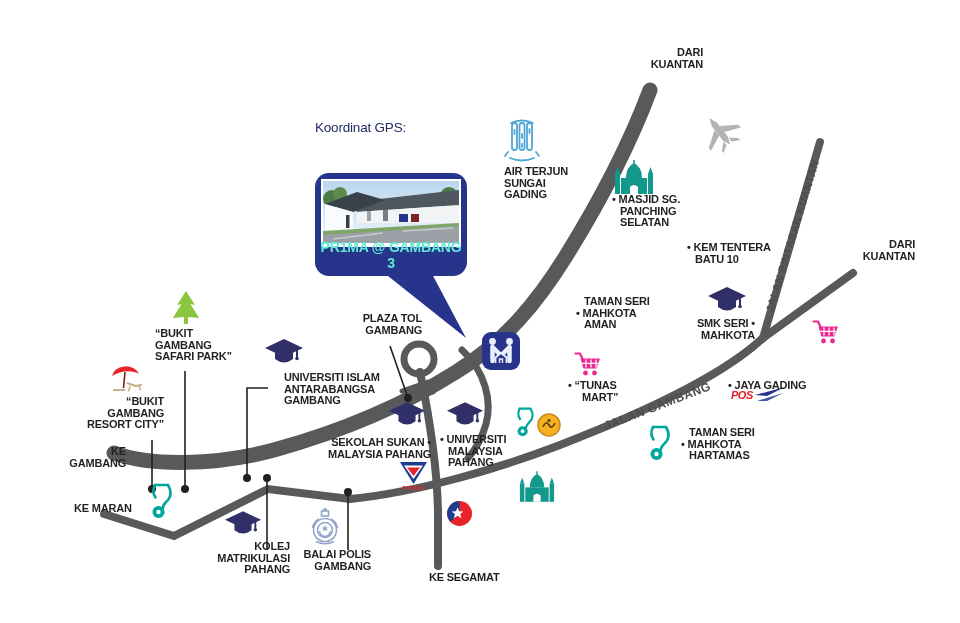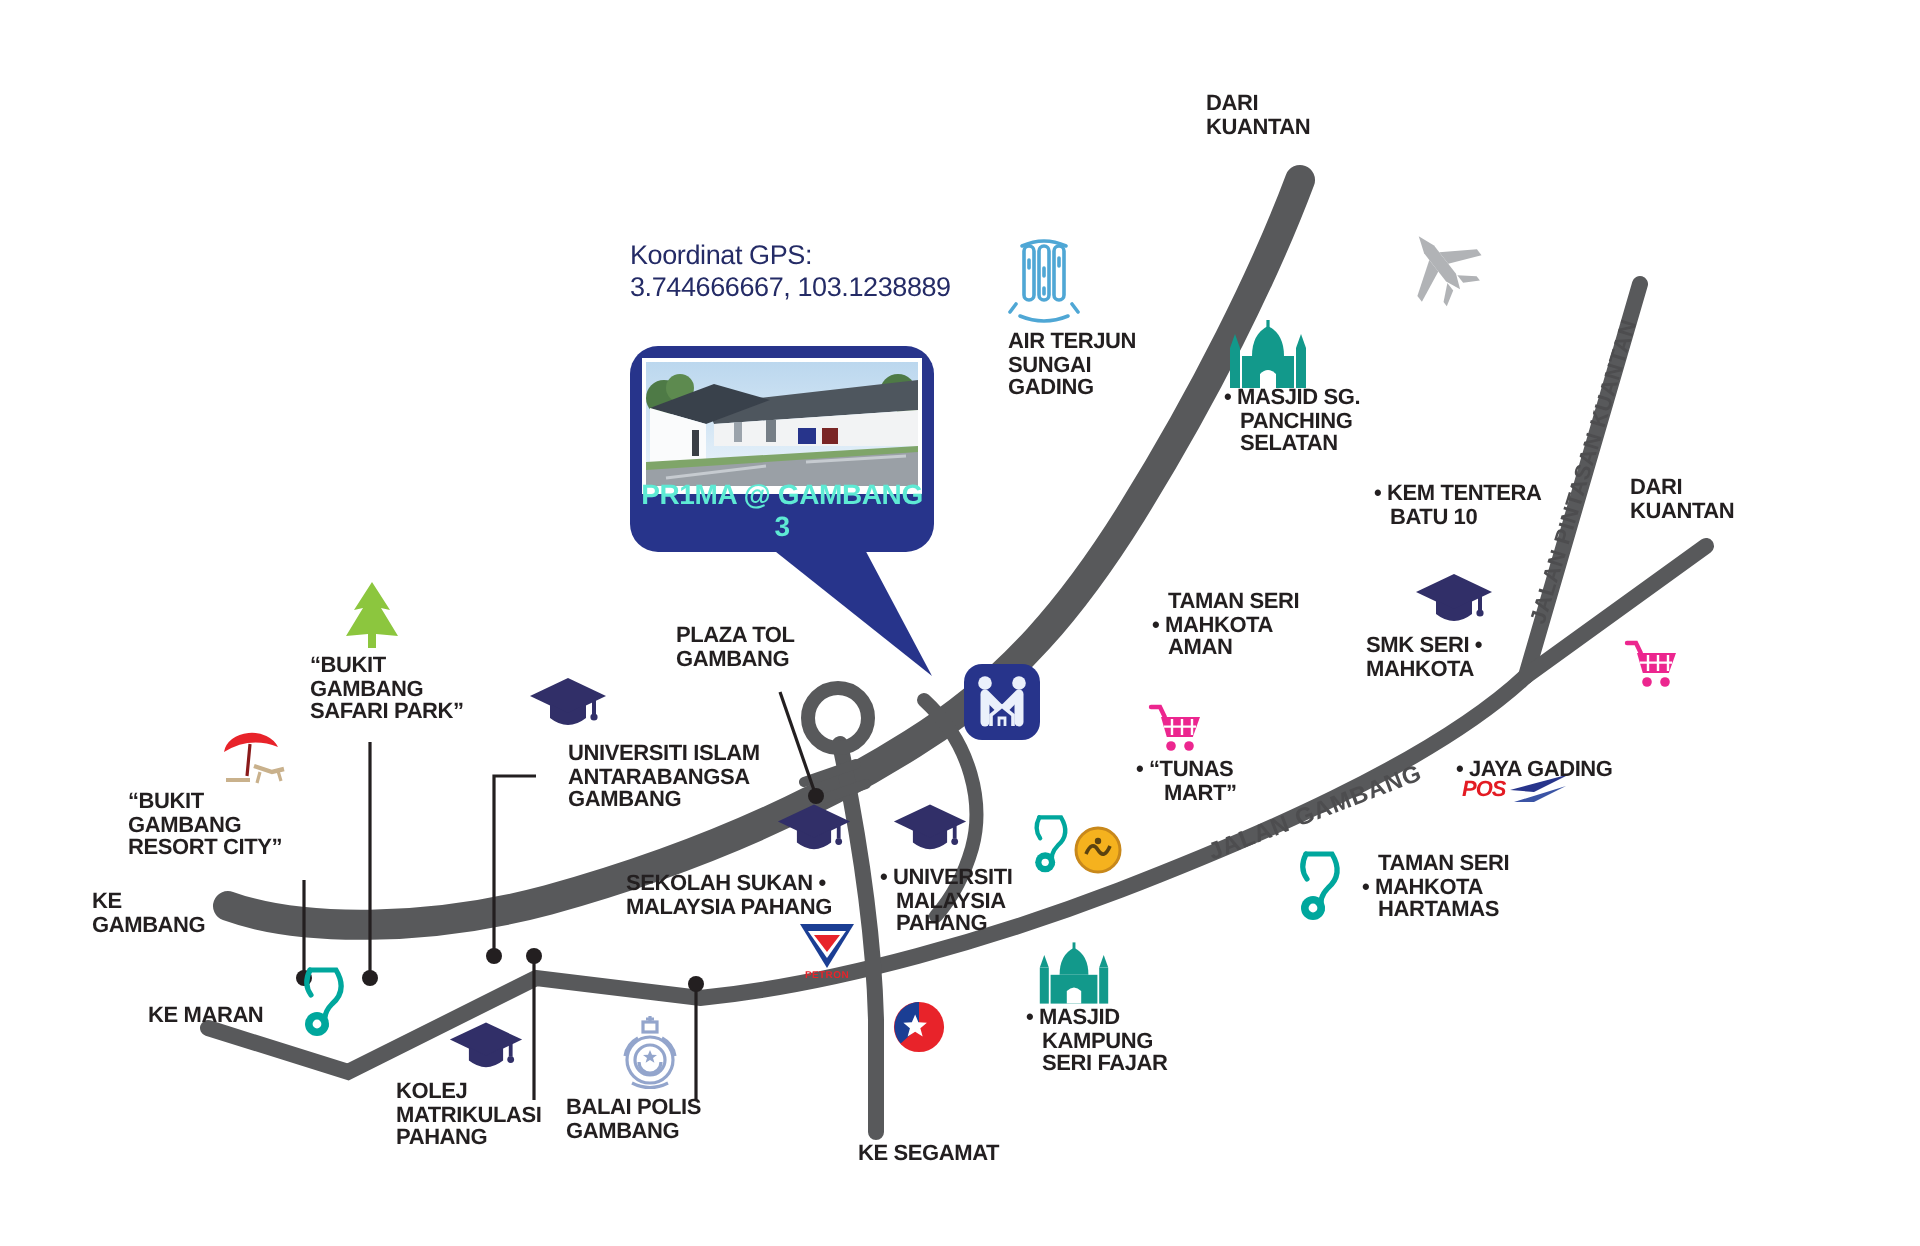--- a/index.html
+++ b/index.html
@@ -3,21 +3,21 @@
 <meta charset="utf-8">
 <style>
   html,body{margin:0;padding:0;background:#fff;}
   #map{position:relative;width:960px;height:623px;background:#fff;overflow:hidden;
        font-family:"Liberation Sans",sans-serif;}
   svg{display:block;}
   .layer{position:absolute;left:0;top:0;}
   .lbl{position:absolute;font-weight:bold;font-size:11px;line-height:11.5px;
        color:#231F20;letter-spacing:-0.2px;white-space:nowrap;}
   .lbl .ln{display:block;}
-  .ctr{text-align:left;}
+  .ctr{text-align:right;}
   .ind{padding-left:8px;}
   .ic{position:absolute;}
   .roadlbl{position:absolute;font-weight:bold;white-space:nowrap;text-align:center;}
   #lbl-lebuhraya{left:478px;top:231px;width:150px;color:#fff;font-size:10.5px;
       letter-spacing:0.6px;transform:rotate(-55deg);}
   #lbl-jalan-gambang{left:585px;top:399px;width:145px;color:#4D4D4F;font-size:12px;
       letter-spacing:0.5px;transform:rotate(-21deg);}
   #lbl-jalan-pintasan{left:716px;top:234px;width:150px;color:#4D4D4F;font-size:11px;
       letter-spacing:0.3px;transform:rotate(-73deg);}
   #gps{position:absolute;left:315px;top:120px;font-weight:normal;font-size:13.5px;
@@ -128,21 +128,20 @@
         <polygon points="0,50 136,42 136,46 0,56" fill="#7FA569"></polygon>
         <polygon points="0,54 136,45 136,62 0,62" fill="#9AA0A6"></polygon>
         <path d="M10 58 L60 52 M80 50 L130 47" stroke="#C6CBD0" stroke-width="1.5" fill="none"></path>
       </svg>
     </div>
     <div class="cap">PR1MA @ GAMBANG 3</div>
   </div>
 
   <div id="gps">
     <span class="ln" style="display:block">Koordinat GPS:</span>
-    <span class="ln" style="display:block">3.744666667, 103.1238889</span>
   </div>
 
   <div id="lbl-lebuhraya" class="roadlbl">LEBUHRAYA PANTAI TIMUR</div>
   <div id="lbl-jalan-gambang" class="roadlbl">JALAN GAMBANG</div>
   <div id="lbl-jalan-pintasan" class="roadlbl">JALAN PINTASAN KUANTAN</div>
 
   <svg class="ic" style="left:502px;top:116px" width="40" height="48" viewBox="0 0 40 48">
     <g stroke="#4FA7D5" stroke-width="1.8" fill="none" stroke-linecap="round">
       <path d="M9 7 Q20 2 31 7"></path>
       <rect x="10" y="7" width="5" height="27" rx="2.5"></rect>
@@ -373,23 +372,18 @@
     <span class="ln">SEKOLAH SUKAN •</span>
     <span class="ln">MALAYSIA PAHANG</span>
   </div>
 
   <div class="lbl" style="left:440px;top:434px">
     <span class="ln">• UNIVERSITI</span>
     <span class="ln ind">MALAYSIA</span>
     <span class="ln ind">PAHANG</span>
   </div>
 
-  <div class="lbl" style="left:513px;top:504px">
-    <span class="ln">• MASJID</span>
-    <span class="ln ind">KAMPUNG</span>
-    <span class="ln ind">SERI FAJAR</span>
-  </div>
 
   <div class="lbl" style="left:429px;top:572px">
     <span class="ln">KE SEGAMAT</span>
   </div>
 
 </div>
 
 </body></html>

